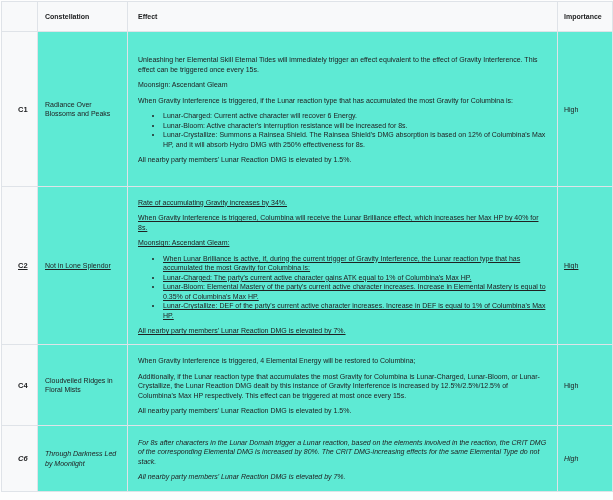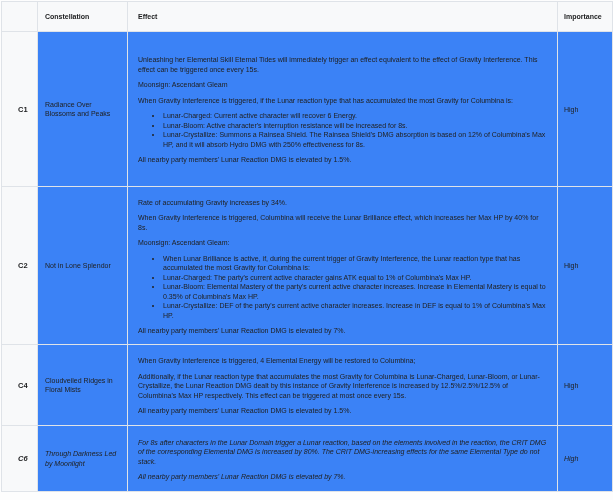--- a/index.html
+++ b/index.html
@@ -14,21 +14,21 @@
     height: 500px;
     box-sizing: border-box;
     padding: 1px;
     background: #fdfdfd;
     overflow: hidden;
   }
   table.cons-table {
     border-collapse: collapse;
     table-layout: fixed;
     width: 611px;
-    background: #3b82f6;
+    background: #5eead4;
   }
   table.cons-table th,
   table.cons-table td {
     border: 1px solid #dfe3e8;
     box-sizing: border-box;
     vertical-align: middle;
   }
   
   thead th {
     background: #f8f9fa;
@@ -68,21 +68,21 @@
   td.effect-cell ul {
     margin: 6px 0 6px 0;
     padding-left: 25px;
   }
   td.effect-cell li { margin: 0; }
   td.importance-cell {
     font-size: 7px;
     padding-left: 6px;
   }
   tr.row-c1 { height: 155px; }
-  tr.row-c2 { height: 158px; }
+  tr.row-c2 { height: 158px; text-decoration: underline; }
   tr.row-c4 { height: 81px; }
   tr.row-c6 { height: 66px; font-style: italic; }
 </style>
 </head>
 <body>
 
 <div class="page">
   <table class="cons-table">
     <colgroup>
       <col style="width:36px">

